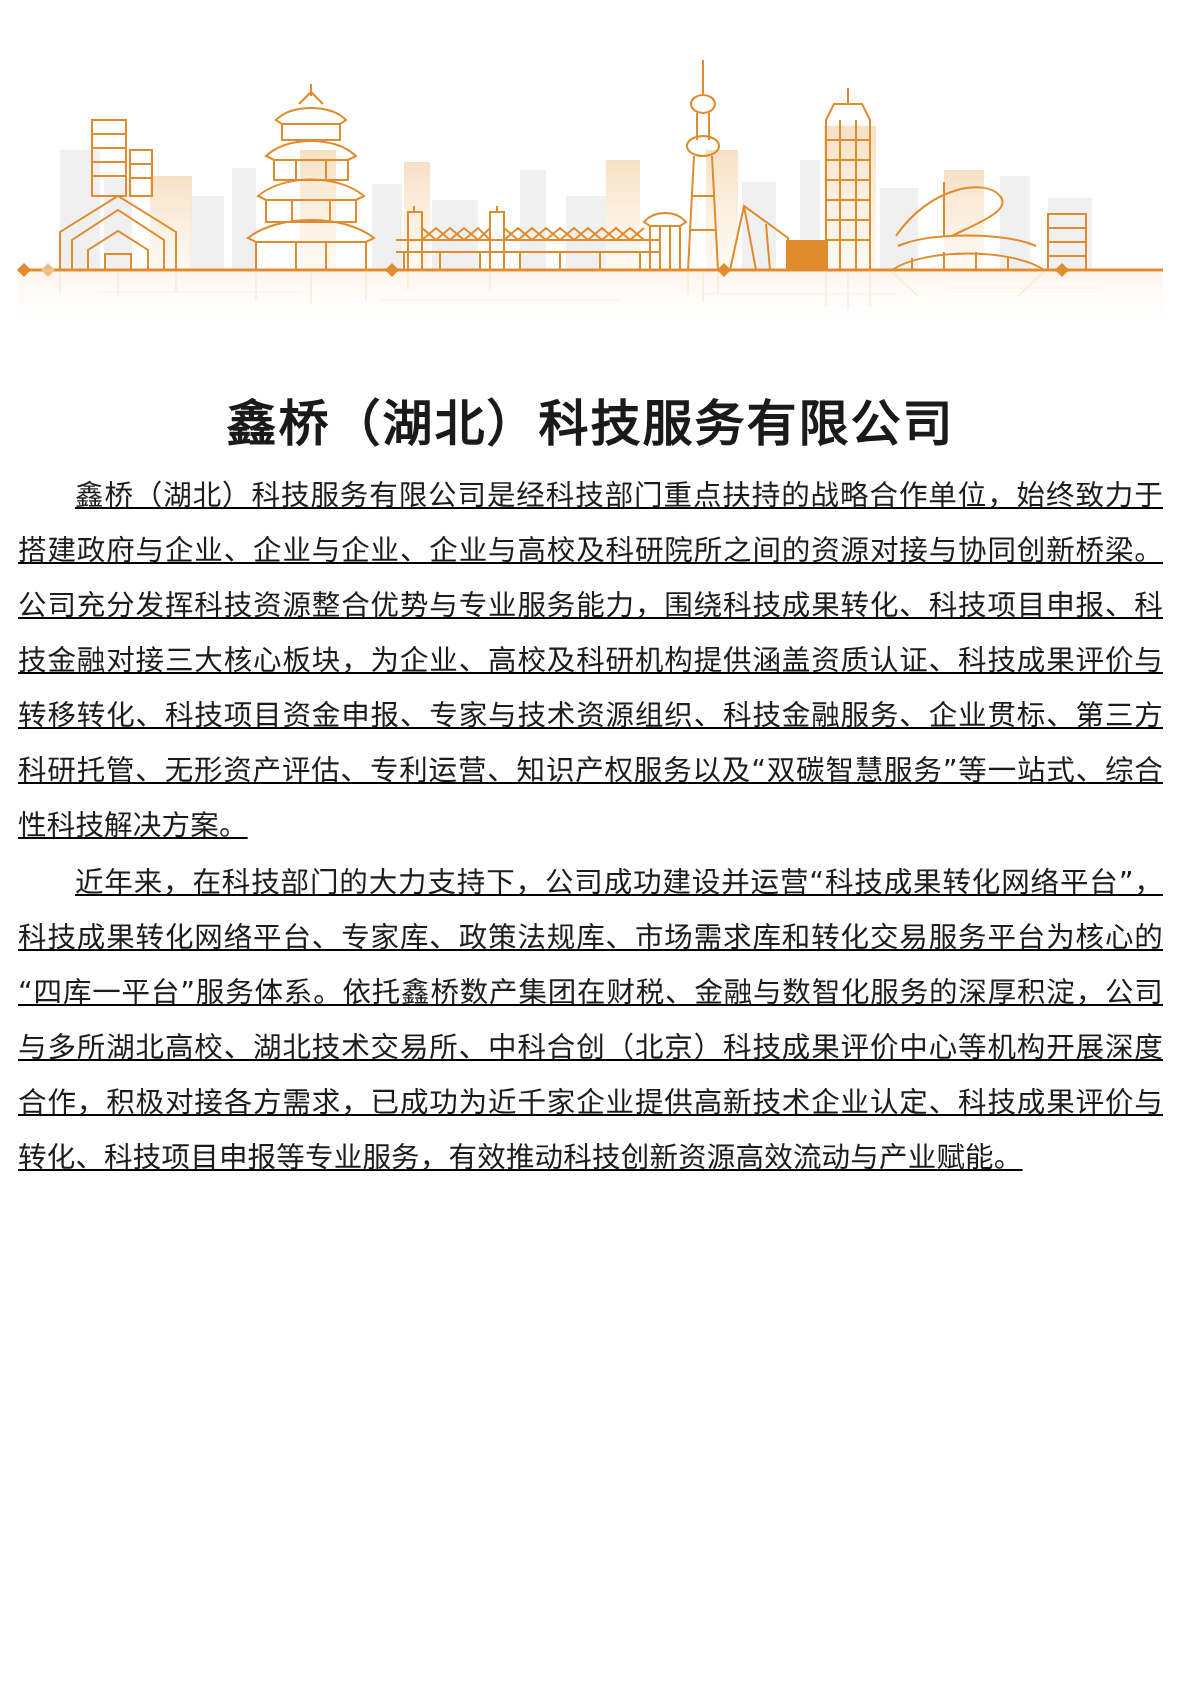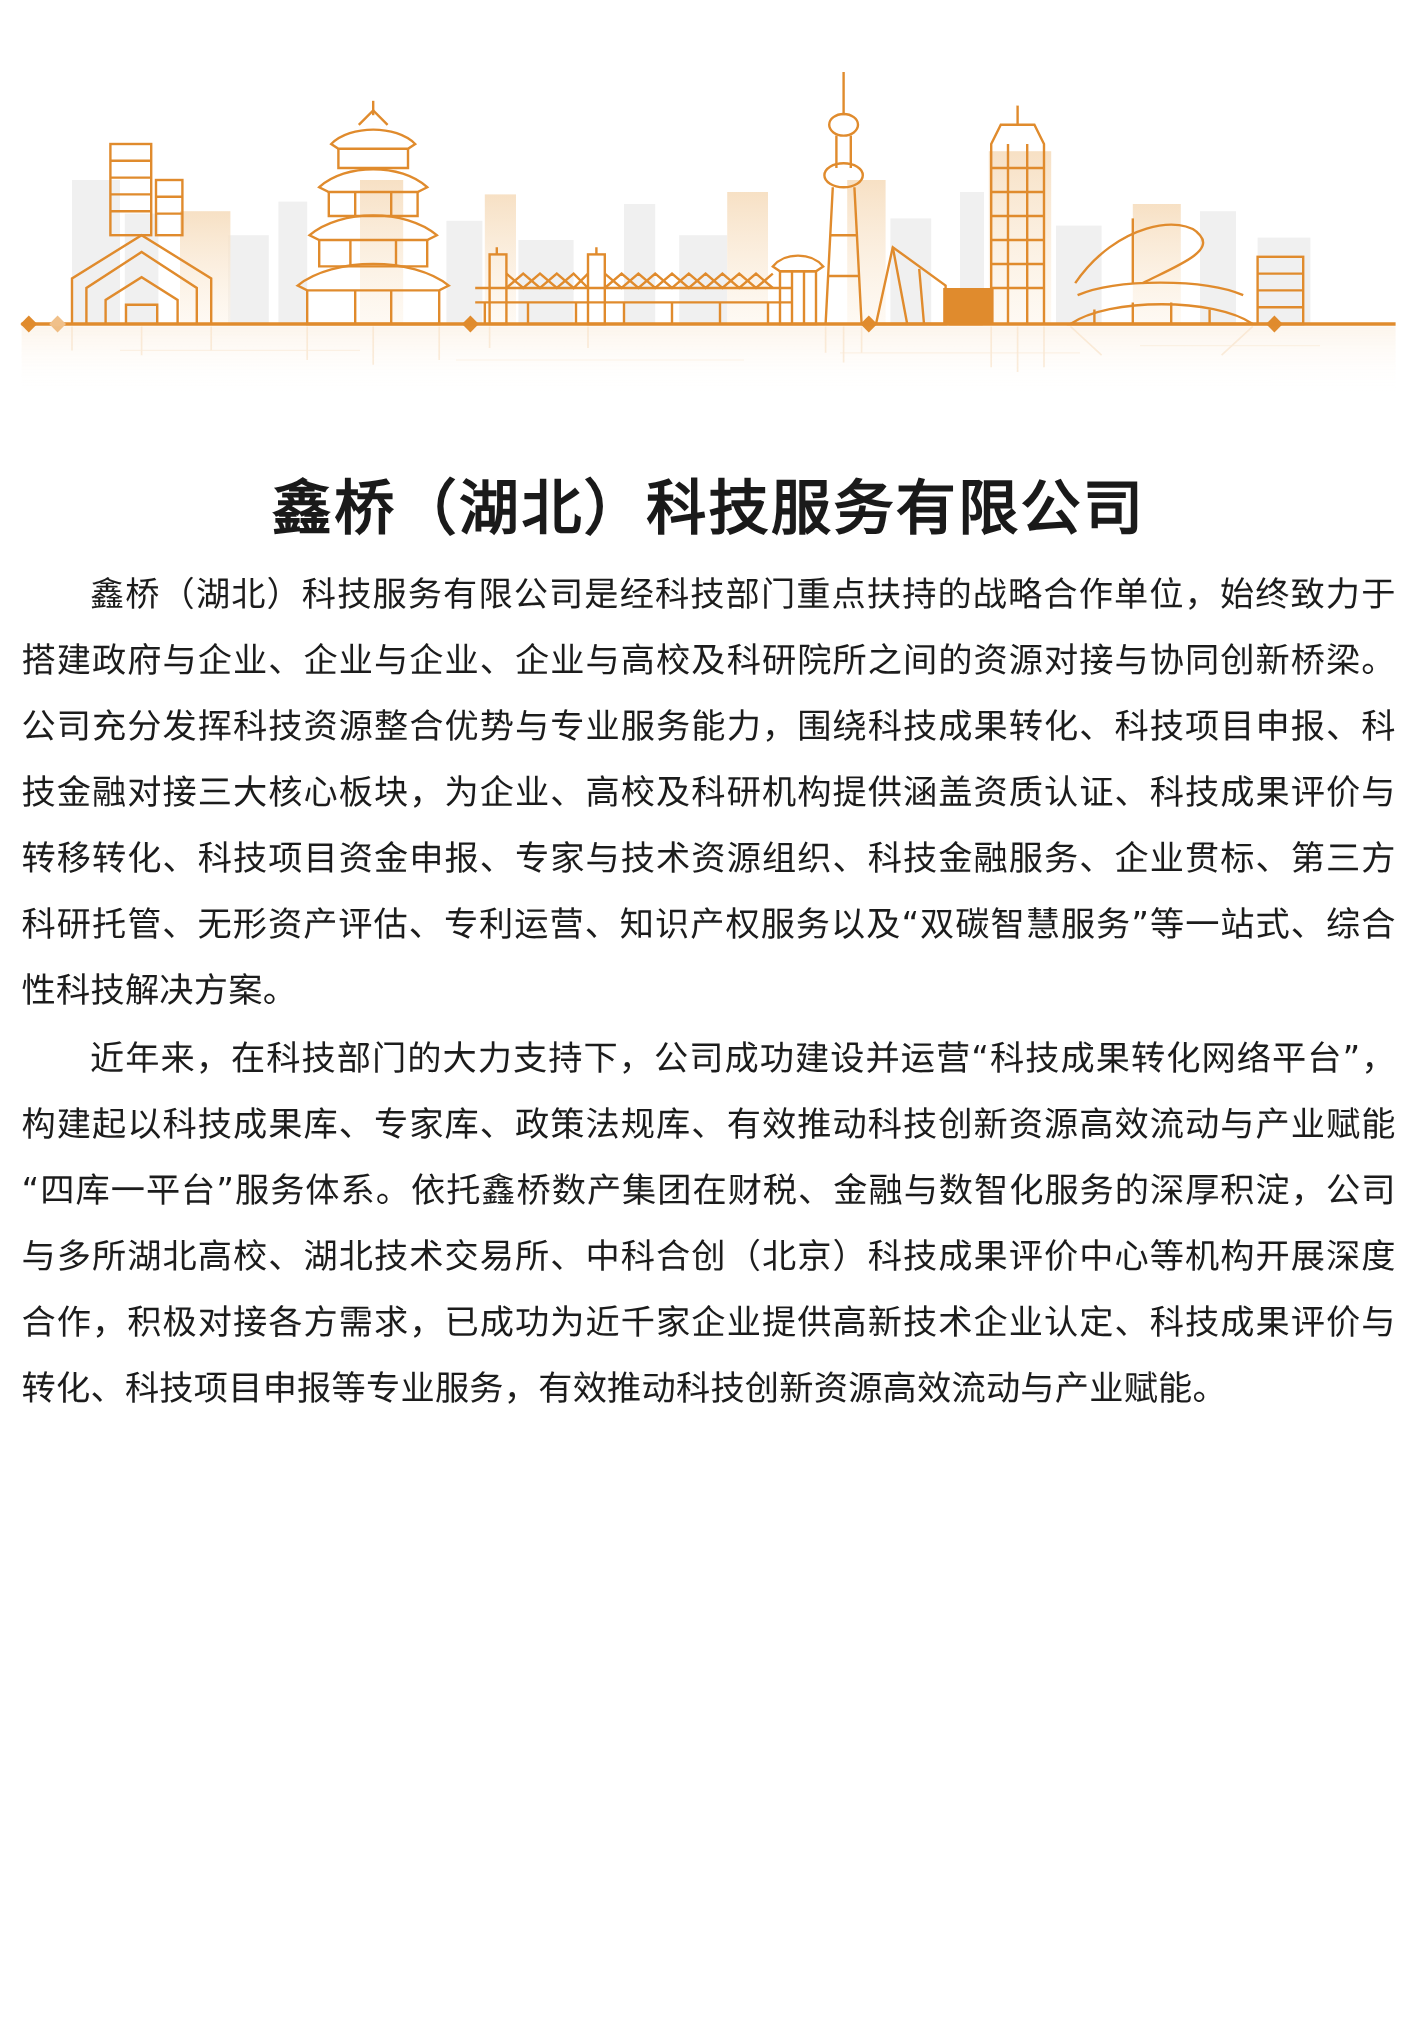--- a/index.html
+++ b/index.html
@@ -53,20 +53,21 @@
     color: #1a1a1a;
     font-family: "DejaVu Sans", "Liberation Sans", sans-serif;
   }
 
   
   .content {
     position: absolute;
     left: 18px;
     top: 468px;
     width: 1145px;
+    text-decoration: underline;
   }
   .para {
     margin: 0 0 2px 0;
     font-size: 28.5px;
     line-height: 55px;
     color: #1c1c1c;
     text-align: justify;
     text-justify: inter-ideograph;
     text-indent: 2em;
     font-family: "DejaVu Sans", "Liberation Sans", sans-serif;
@@ -223,16 +224,16 @@
           <path d="M100 292 H300 M380 300 H620 M700 294 H900 M950 288 H1100"></path>
         </g>
       </g>
     </svg>
   </div>
 
   <h1 class="title">鑫桥（湖北）科技服务有限公司</h1>
 
   <div class="content">
     <p class="para">鑫桥（湖北）科技服务有限公司是经科技部门重点扶持的战略合作单位，始终致力于搭建政府与企业、企业与企业、企业与高校及科研院所之间的资源对接与协同创新桥梁。公司充分发挥科技资源整合优势与专业服务能力，围绕科技成果转化、科技项目申报、科技金融对接三大核心板块，为企业、高校及科研机构提供涵盖资质认证、科技成果评价与转移转化、科技项目资金申报、专家与技术资源组织、科技金融服务、企业贯标、第三方科研托管、无形资产评估、专利运营、知识产权服务以及“双碳智慧服务”等一站式、综合性科技解决方案。</p>
-    <p class="para">近年来，在科技部门的大力支持下，公司成功建设并运营“科技成果转化网络平台”，构建起以科技成果库、专家库、政策法规库、有效推动科技创新资源高效流动与产业赋能“四库一平台”服务体系。依托鑫桥数产集团在财税、金融与数智化服务的深厚积淀，公司与多所湖北高校、湖北技术交易所、中科合创（北京）科技成果评价中心等机构开展深度合作，积极对接各方需求，已成功为近千家企业提供高新技术企业认定、科技成果评价与转化、科技项目申报等专业服务，有效推动科技创新资源高效流动与产业赋能。</p>
+    <p class="para">近年来，在科技部门的大力支持下，公司成功建设并运营“科技成果转化网络平台”，科技成果转化网络平台、专家库、政策法规库、市场需求库和转化交易服务平台为核心的“四库一平台”服务体系。依托鑫桥数产集团在财税、金融与数智化服务的深厚积淀，公司与多所湖北高校、湖北技术交易所、中科合创（北京）科技成果评价中心等机构开展深度合作，积极对接各方需求，已成功为近千家企业提供高新技术企业认定、科技成果评价与转化、科技项目申报等专业服务，有效推动科技创新资源高效流动与产业赋能。</p>
   </div>
 
 </div>
 
 </body></html>

